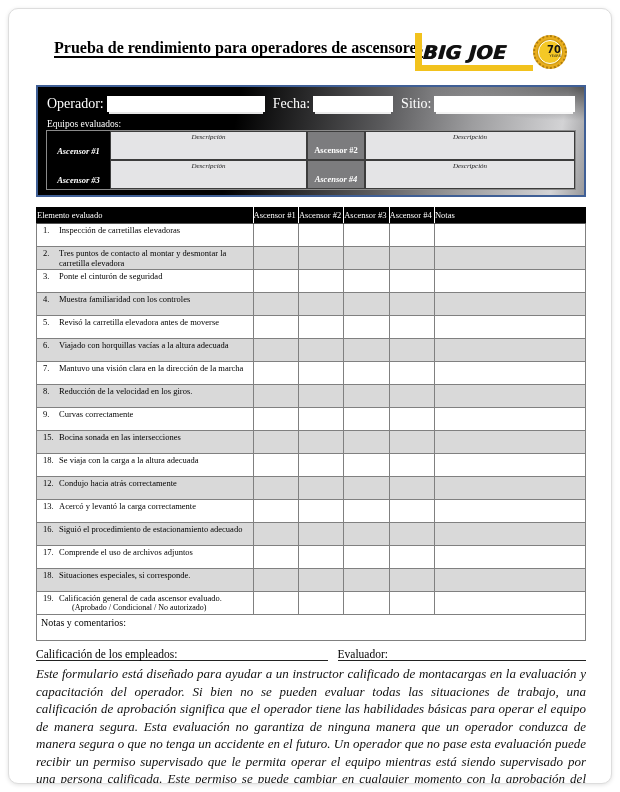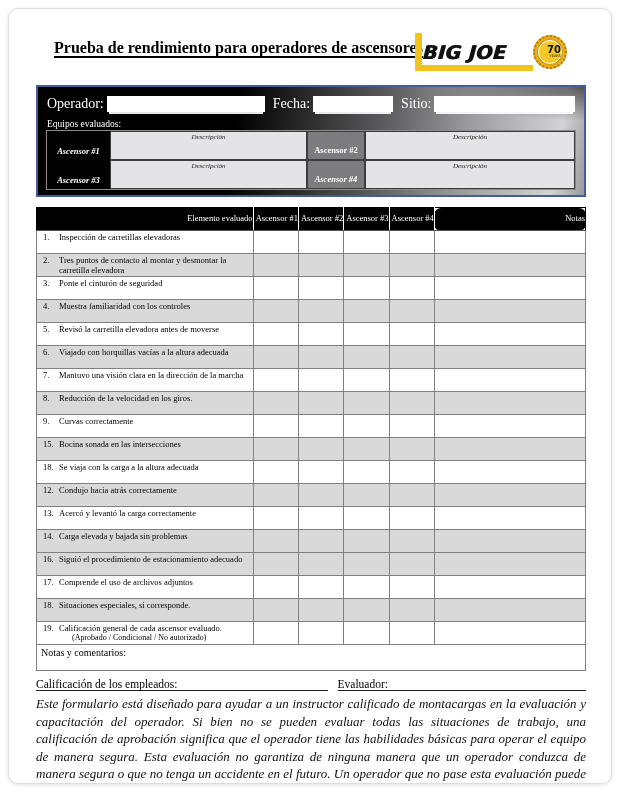--- a/index.html
+++ b/index.html
@@ -61,25 +61,25 @@
   .eq-label.filled { background:#7c7c7e; border:1px solid #3c3c3c; }
   .eq-label.upright { font-style:normal; }
   .eq-desc {
     background:#e4e4e6; border:1px solid #3c3c3c; font-size:7px; font-style:italic;
     color:#222; padding:1px 4px;text-align:center;
   }
   
   table.checklist { margin-top:10px; width:550px; border-collapse:collapse; table-layout:fixed; border:1px solid #4a4a4a; }
   .checklist th {
     background:#000; color:#fff; font-weight:normal; font-size:8.5px; line-height:1.15;
-    height:23px; border:1px solid #fff; border-top-color:#000; border-bottom-color:#555;
-    padding:1px 0; text-align:right; vertical-align:middle;
+    height:16px; border:1px solid #fff; border-top-color:#000; border-bottom-color:#555;
+    padding:1px 0; text-align:left; vertical-align:middle;
   }
   .checklist th:first-child { border-left-color:#000; }
-  .checklist th:last-child { border-right-color:#000;border-radius:7px; }
+  .checklist th:last-child { border-right-color:#000; }
   .checklist td {
     border:1px solid #808080; font-size:8.5px; line-height:1.18; color:#000;
     vertical-align:top; height:23px; padding:1px 2px; background:#fff;
   }
   tr.shaded td { background:#d9d9d9; }
   .item-flex { display:flex; }
   .item-num { flex:0 0 20px; padding-left:4px; }
   .item-sub { padding-left:33px; font-size:8px; }
   td.notes-row { height:26px; font-size:10px; padding:2px 4px; background:#fff; }
   
@@ -319,33 +319,20 @@
           </td>
           <td></td>
           <td></td>
           <td></td>
           <td></td>
           <td></td>
         </tr>
         <tr class="shaded">
           <td>
             <div class="item-flex">
-              <span class="item-num">14.</span>
-              <span>Carga elevada y bajada sin problemas</span>
-            </div>
-          </td>
-          <td></td>
-          <td></td>
-          <td></td>
-          <td></td>
-          <td></td>
-        </tr>
-        <tr class="shaded">
-          <td>
-            <div class="item-flex">
               <span class="item-num">16.</span>
               <span>Siguió el procedimiento de estacionamiento adecuado</span>
             </div>
           </td>
           <td></td>
           <td></td>
           <td></td>
           <td></td>
           <td></td>
         </tr>

